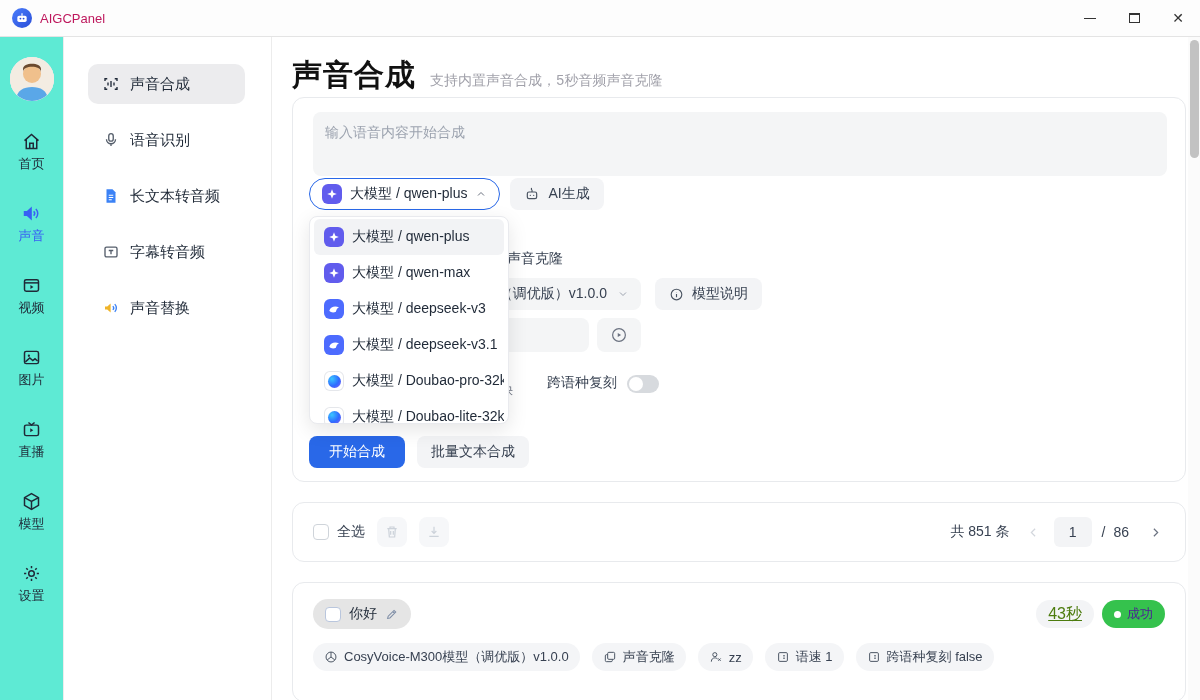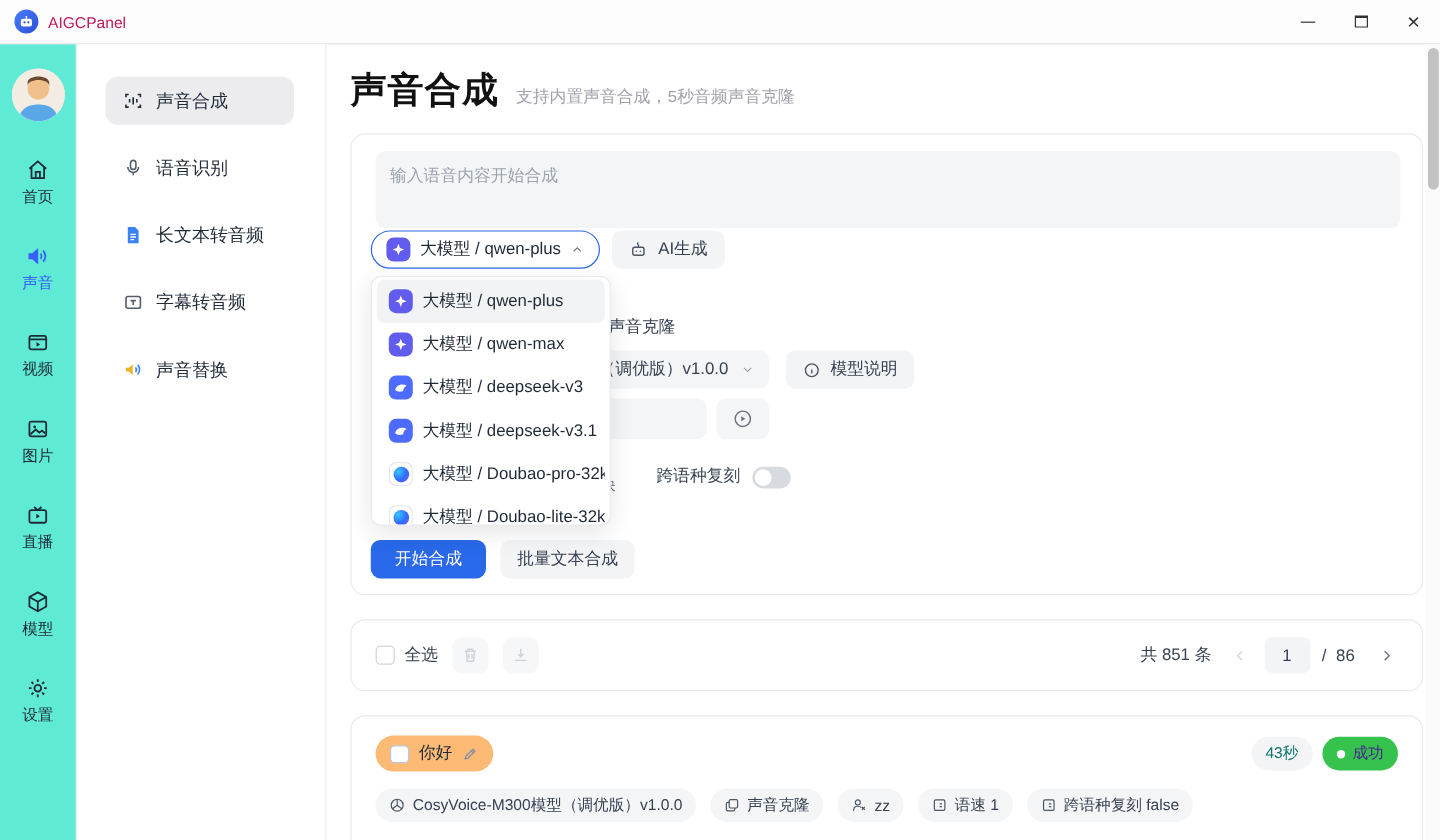--- a/index.html
+++ b/index.html
@@ -42,21 +42,21 @@
 
   
   .main { flex:1; position:relative; padding:0 14px 0 20px; min-width:0; }
   .page-head { display:flex; align-items:baseline; gap:14px; margin-top:18px; height:42px; }
   .page-title { font-size:30px; font-weight:bold; color:#111; letter-spacing:1px; }
   .page-subtitle { font-size:14px; color:#a1a1aa;font-family:Liberation Mono, monospace; }
 
   .card { background:#fff; border:1px solid #e8eaed; border-radius:12px; }
 
   
-  .form-card { position:relative; margin-top:14px; height:385px; }
+  .form-card { position:relative; height:385px; }
   .tts-textarea { position:absolute; top:14px; left:20px; right:18px; height:64px; background:#f4f5f6;
                   border:none; border-radius:8px; resize:none; padding:12px; font-size:14px;
                   font-family:inherit; color:#1f2937; outline:none; }
   .tts-textarea::placeholder { color:#9ca3af; }
   .controls-row { position:absolute; top:80px; left:16px; display:flex; gap:10px; align-items:center; }
   .llm-select { height:32px; border:1.5px solid #2968e8; border-radius:16px; background:#fff;
                 display:flex; align-items:center; gap:8px; padding:0 12px; font-size:14px; color:#1f2937; cursor:pointer; }
   .brand-ico { width:20px; height:20px; border-radius:6px; display:flex; align-items:center; justify-content:center; flex:0 0 20px; }
   .brand-qwen { background:#615ced; }
   .brand-deepseek { background:#4d6bfe; }
@@ -102,27 +102,27 @@
   .pager-total { font-size:14px; color:#374151; }
   .pager-arrow { display:flex; align-items:center; justify-content:center; width:20px; cursor:pointer; }
   .page-current { width:38px; height:30px; background:#f3f4f6; border-radius:6px; display:flex; align-items:center;
                   justify-content:center; font-size:14px; color:#374151; margin:0 10px; cursor:text; }
   .page-sep { font-size:14px; color:#374151; margin-right:8px; }
   .page-count { font-size:14px; color:#374151; }
 
   
   .record-card { margin-top:20px; height:120px; padding:16px 20px; }
   .record-head { display:flex; align-items:center; }
-  .record-pill { background:#fdba74; border-radius:16px; height:30px; display:flex; align-items:center;
+  .record-pill { background:#e5e5e5; border-radius:16px; height:30px; display:flex; align-items:center;
                  gap:8px; padding:0 12px; }
   .record-pill .checkbox { width:15px; height:15px; border-color:#b9c6dd; }
   .record-title { font-size:14px; color:#1f2937; }
   .badges { margin-left:auto; display:flex; gap:8px; align-items:center; }
   .badge-dur { background:#f3f4f6; border-radius:14px; height:28px; display:flex; align-items:center;
-               padding:0 12px; font-size:13px; color:#0f766e; }
+               padding:0 12px; font-size:16px; color:#4d7c0f;text-decoration:underline; }
   .badge-ok { background:#35c24d; border-radius:14px; height:28px; display:flex; align-items:center; gap:6px;
               padding:0 12px; font-size:13px; color:#4c1d95; }
   .badge-ok .dot { width:7px; height:7px; border-radius:50%; background:#fff; }
   .record-tags { display:flex; gap:12px; margin-top:14px; flex-wrap:nowrap; }
   .tag { background:#f4f5f7; border-radius:14px; height:28px; display:flex; align-items:center; gap:6px;
          padding:0 11px; font-size:13px; color:#374151; white-space:nowrap; }
 
   
   .scrollbar { position:absolute; top:0; right:0; bottom:0; width:12px; background:#fbfbfb; }
   .scroll-thumb { position:absolute; top:3px; right:1px; width:9px; height:118px; background:#c2c2c2; border-radius:5px; cursor:pointer; }

